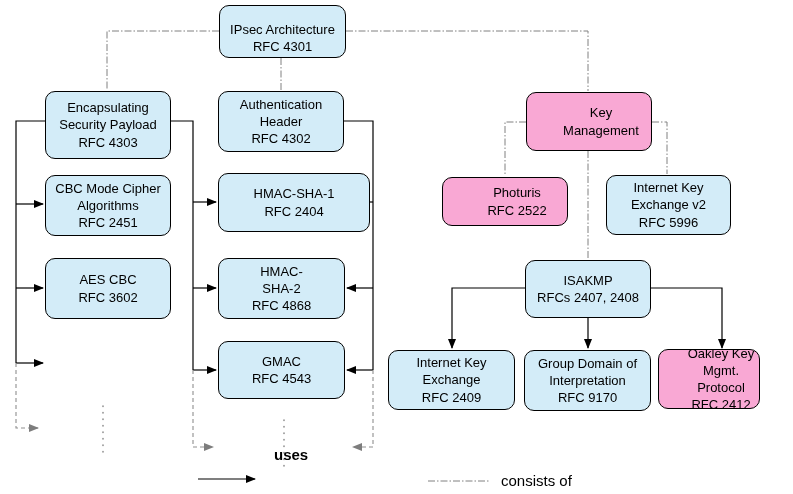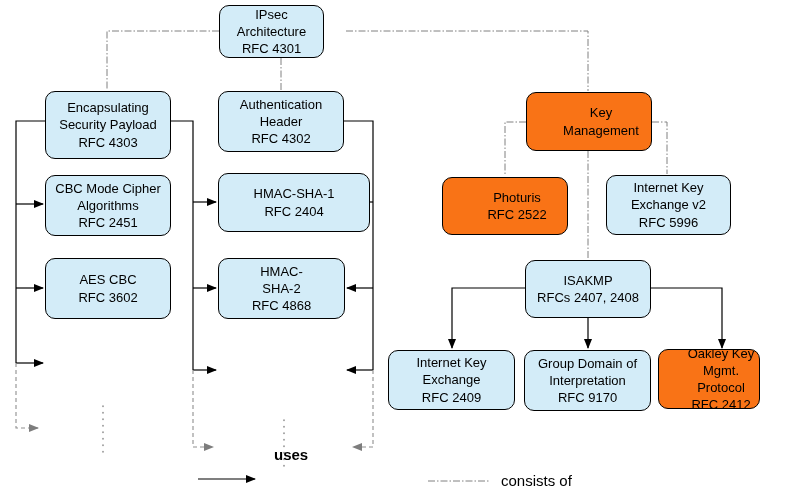--- a/index.html
+++ b/index.html
@@ -26,21 +26,21 @@
     border: 1.5px solid #000000;
     border-radius: 10px;
     display: flex;
     align-items: center;
     justify-content: center;
     text-align: center;
     padding: 2px 4px;
     z-index: 2;
   }
   .node.blue { background: #d3ecf8; }
-  .node.white { background: #f97316; padding-left: 28px; }
+  .node.white { background: #f9a8d4; padding-left: 28px; }
   .node-label {
     white-space: pre-line;
     font-size: 13px;
     line-height: 1.32;
     color: #000000;
   }
   .legend-label {
     position: absolute;
     font-size: 15px;
     color: #000000;
@@ -106,21 +106,21 @@
 
     <g stroke="#8f8f8f" stroke-width="1.6" fill="none" stroke-dasharray="0.5 6" stroke-linecap="round">
       <path d="M103 406 V452"></path>
       <path d="M284 420 V468"></path>
     </g>
 
     <path d="M198 479 H255" stroke="#000000" stroke-width="1.2" fill="none" marker-end="url(#mB)"></path>
     <path d="M428 481 H490" stroke="#808080" stroke-width="1" fill="none" stroke-dasharray="7 2 1.5 2"></path>
   </svg>
 
-  <div class="node blue" style="left:219px; top:5px; width:105px; height:53px;">
+  <div class="node blue" style="left:219px; top:5px; width:127px; height:53px;align-items:flex-end;">
     <span class="node-label">IPsec Architecture
 RFC 4301</span>
   </div>
 
   <div class="node blue" style="left:45px; top:91px; width:126px; height:68px;">
     <span class="node-label">Encapsulating
 Security Payload
 RFC 4303</span>
   </div>
 
@@ -146,26 +146,30 @@
     <span class="node-label">HMAC-SHA-1
 RFC 2404</span>
   </div>
 
   <div class="node blue" style="left:218px; top:258px; width:127px; height:61px;">
     <span class="node-label">HMAC-
 SHA-2
 RFC 4868</span>
   </div>
 
+  <div class="node blue" style="left:218px; top:341px; width:127px; height:58px;">
+    <span class="node-label">GMAC
+RFC 4543</span>
+  </div>
 
   <div class="node white" style="left:526px; top:92px; width:126px; height:59px;">
     <span class="node-label">Key Management</span>
   </div>
 
-  <div class="node white" style="left:442px; top:177px; width:126px; height:58px;">
+  <div class="node white" style="left:442px; top:177px; width:126px; height:49px;">
     <span class="node-label">Photuris
 RFC 2522</span>
   </div>
 
   <div class="node blue" style="left:606px; top:175px; width:125px; height:60px;">
     <span class="node-label">Internet Key
 Exchange v2
 RFC 5996</span>
   </div>
 

